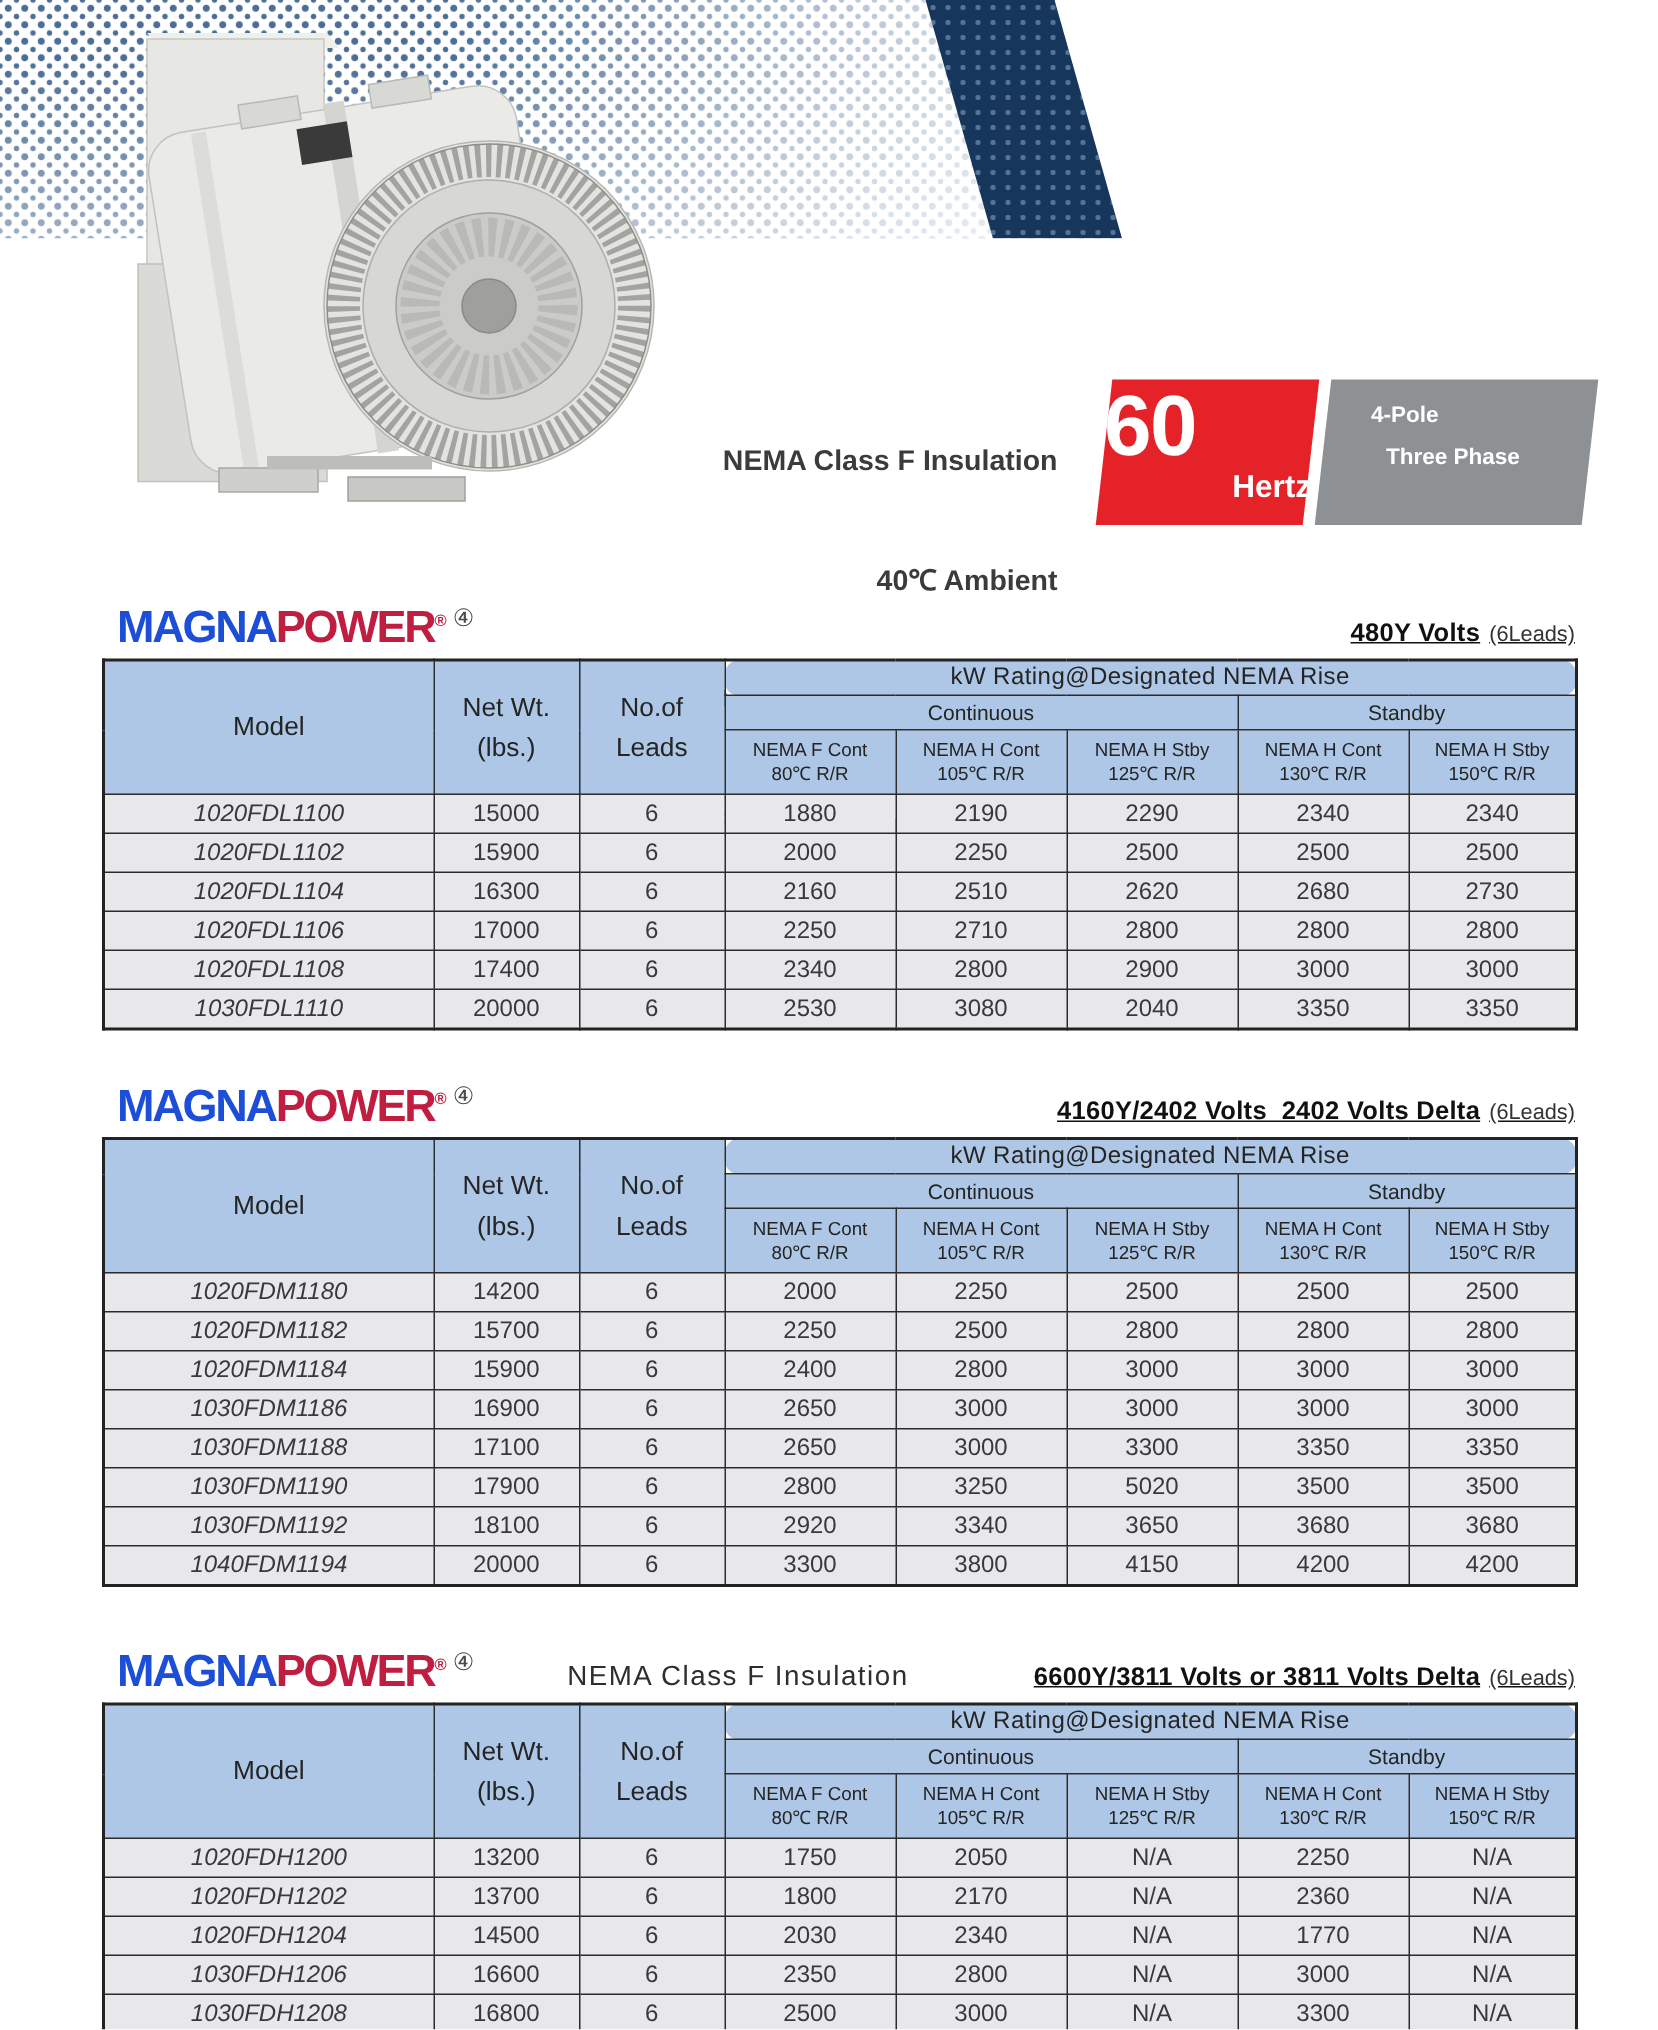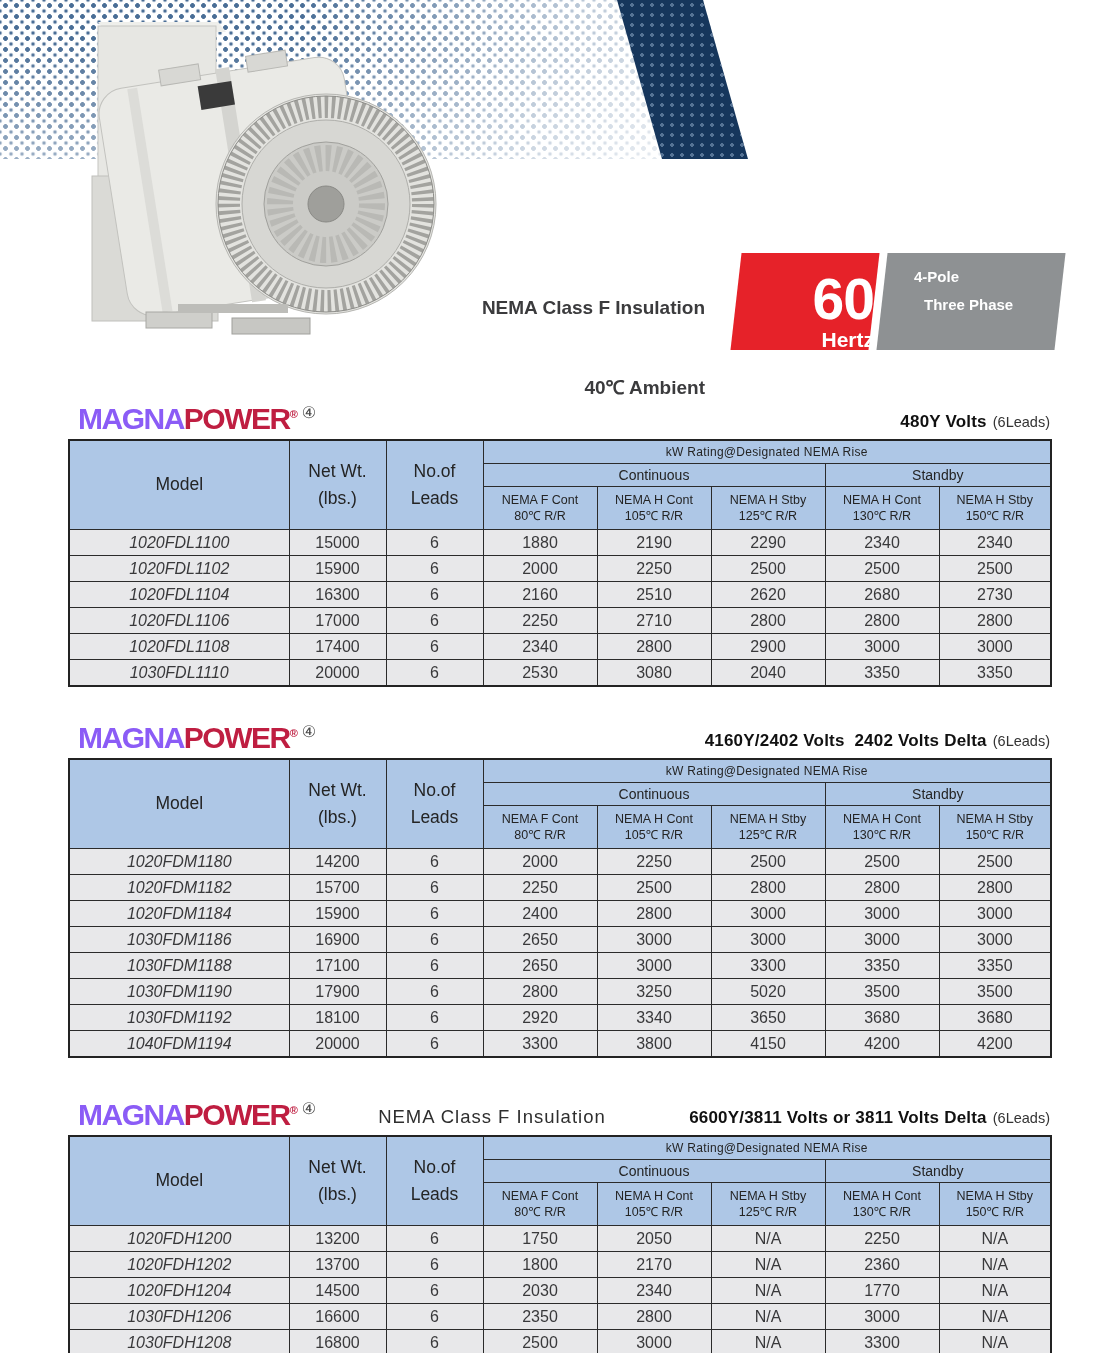--- a/index.html
+++ b/index.html
@@ -35,45 +35,45 @@
   .specs{
     position:absolute;right:400px;top:242px;text-align:right;
     font-size:19px;font-weight:700;color:#3b3b3d;line-height:26.5px;white-space:pre;
   }
   .specs sup{font-size:11px;}
   .badges{position:absolute;left:736px;top:253px;display:flex;gap:8px;height:97px;}
   .badge{position:relative;color:#fff;}
   .badge::before{content:"";position:absolute;inset:0;transform:skewX(-6.5deg);background:var(--bg);}
   .badge>*{position:relative;}
   .badge-red{--bg:#e62229;width:138px;}
-  .badge-red .num{font-size:57px;font-weight:800;text-align:right;line-height:57px;margin-top:18px;letter-spacing:-1px;}
+  .badge-red .num{font-size:57px;font-weight:800;text-align:left;line-height:57px;margin-top:3px;letter-spacing:-1px;}
   .badge-red .unit{font-size:21px;font-weight:700;text-align:right;margin-top:0px;}
   .badge-gray{--bg:#8e9193;width:178px;padding:10px 0 0 0;}
   .badge-gray .l1,.badge-gray .l2{font-size:15px;font-weight:700;line-height:28px;padding-left:32px;}
   .badge-gray .l2{padding-left:42px;}
   
   .content{position:absolute;top:388px;left:68px;width:982px;}
   .sec1{margin-top:0;}
   .sec2{margin-top:20px;}
   .sec3{margin-top:26px;}
   .logo-row{height:46px;display:flex;align-items:flex-end;padding-bottom:5px;}
   .logo{font-size:30px;font-weight:700;letter-spacing:-1.5px;margin-left:10px;white-space:nowrap;line-height:30px;}
-  .logo .magna{color:#8b5cf6;margin-top:17px;}
+  .logo .magna{color:#1d4ed8;margin-top:17px;}
   .logo .power{color:#bf1e41;font-weight:800;}
   .logo .reg{font-size:11px;vertical-align:super;color:#bf1e41;letter-spacing:0;}
   .logo .circ4{font-size:16px;vertical-align:super;color:#4a4a4a;font-weight:400;letter-spacing:0;margin-left:4px;}
   .note{margin-left:62px;font-size:18.5px;color:#2e2e2e;letter-spacing:1px;padding-bottom:2px;}
-  .tbl-title{margin-left:auto;font-size:17px;color:#111;padding-bottom:2px;white-space:pre;}
+  .tbl-title{margin-left:auto;font-size:17px;color:#111;padding-bottom:2px;white-space:pre;text-decoration:underline;}
   .tbl-title b{font-weight:700;letter-spacing:0.2px;}
   .tbl-title .light{font-size:14.5px;font-weight:400;color:#333;margin-left:6px;}
   table.ratings{border-collapse:collapse;table-layout:fixed;width:982px;border:2px solid #232323;}
   table.ratings th,table.ratings td{border:1.5px solid #2b2b2b;text-align:center;padding:0;}
   table.ratings th{background:#aec7e6;color:#242424;font-weight:400;}
   th.big{font-size:17.5px;line-height:1.55;}
-  th.kw{font-size:12px;height:22px;letter-spacing:.3px;}
+  th.kw{font-size:16px;height:22px;letter-spacing:.3px;border-radius:10px;}
   th.grp{font-size:14px;height:22px;}
   th.colh{font-size:12.5px;line-height:1.3;height:42px;}
   table.ratings td{background:#e8e8ea;font-size:16px;color:#39393b;height:25px;}
   td.c-model{font-size:16px;font-style:italic;}
 </style>
 </head>
 <body>
 
 <div class="page">
 

